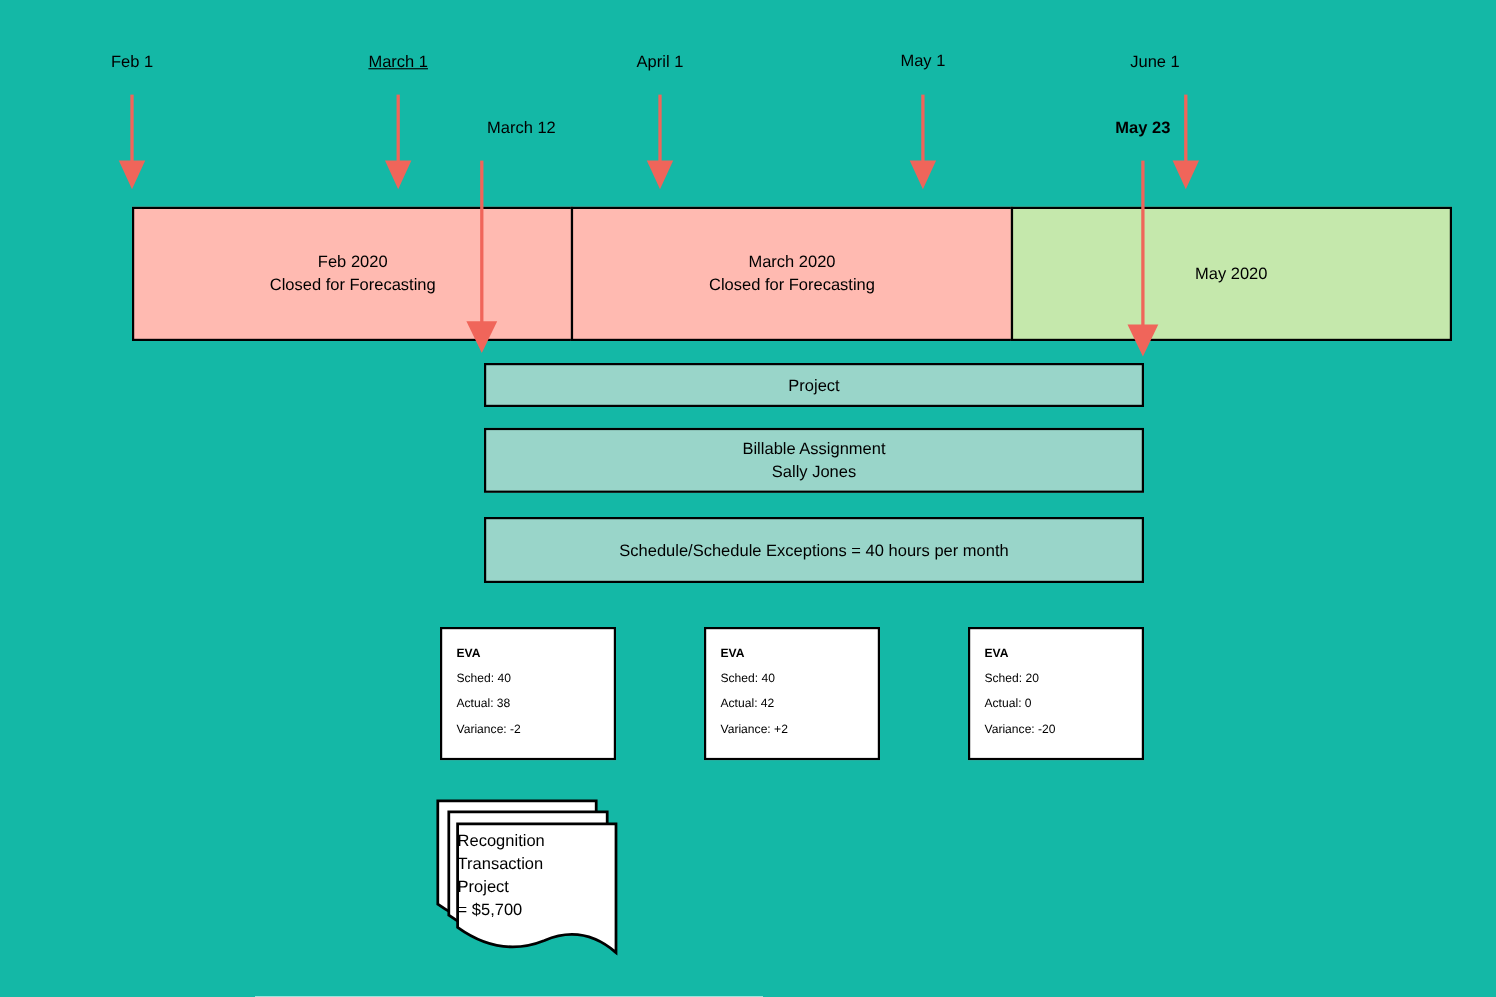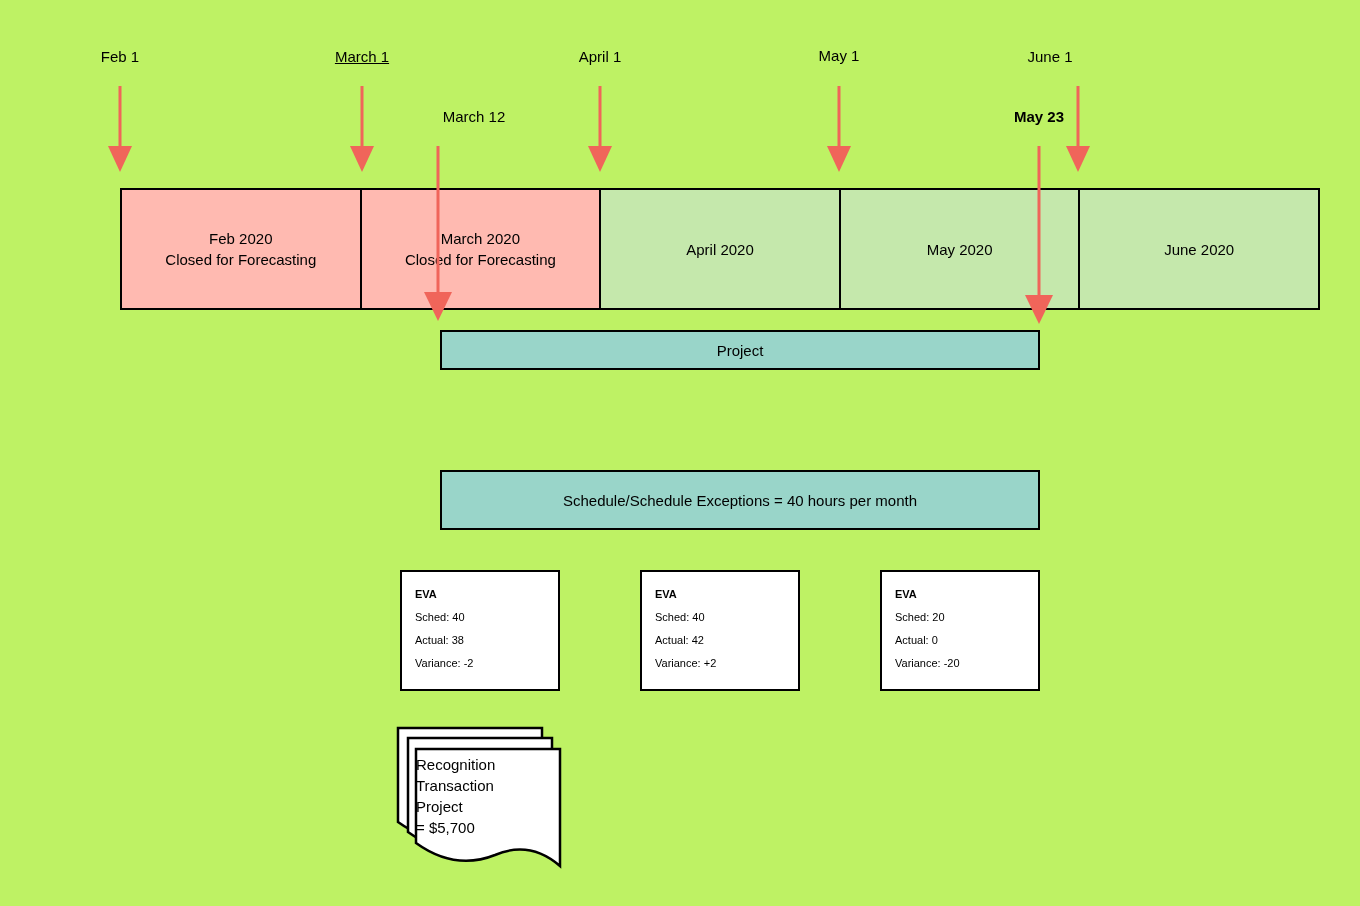--- a/index.html
+++ b/index.html
@@ -7,21 +7,21 @@
     --closed-fill:#ffbab1;
     --open-fill:#c5e8ac;
     --teal-fill:#99d5c9;
     --arrow-red:#f0655a;
     --border-color:#000000;
   }
   html,body{margin:0;padding:0;background:#ffffff;}
   .canvas{
     position:relative;
     width:1360px;height:906px;
-    background:#bef264;
+    background:#14b8a6;
     font-family:"Liberation Sans",sans-serif;
     color:#000;
     overflow:hidden;
   }
   .marker-label{
     position:absolute;
     transform:translateX(-50%);
     font-size:15px;
     white-space:nowrap;
   }
@@ -99,35 +99,31 @@
   <div class="timeline">
     <div class="segment closed">
       <span>Feb 2020</span>
       <span>Closed for Forecasting</span>
     </div>
     <div class="segment closed">
       <span>March 2020</span>
       <span>Closed for Forecasting</span>
     </div>
     <div class="segment open">
-      <span>April 2020</span>
-      <span></span>
-    </div>
-    <div class="segment open">
       <span>May 2020</span>
-      <span></span>
-    </div>
-    <div class="segment open">
-      <span>June 2020</span>
       <span></span>
     </div>
   </div>
 
   <div class="teal-bar" id="bar-project">
     <span>Project</span>
+  </div>
+  <div class="teal-bar" id="bar-assignment">
+    <span>Billable Assignment</span>
+    <span>Sally Jones</span>
   </div>
   <div class="teal-bar" id="bar-schedule">
     <span>Schedule/Schedule Exceptions = 40 hours per month</span>
   </div>
 
   <div class="eva-card" id="eva-0">
     <div class="eva-title">EVA</div>
     <div>Sched: 40</div>
     <div>Actual: 38</div>
     <div>Variance: -2</div>

